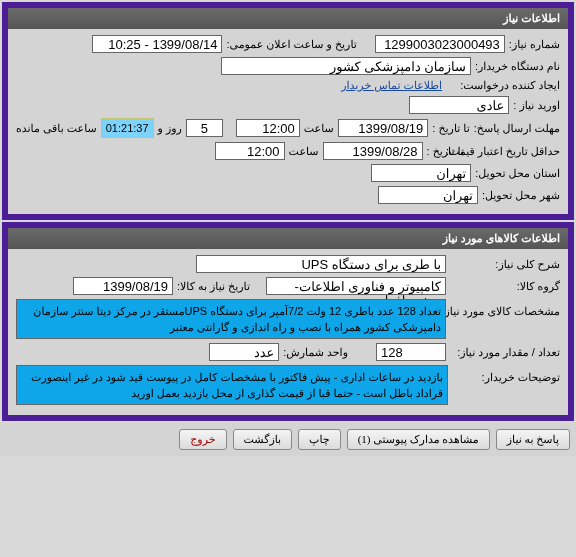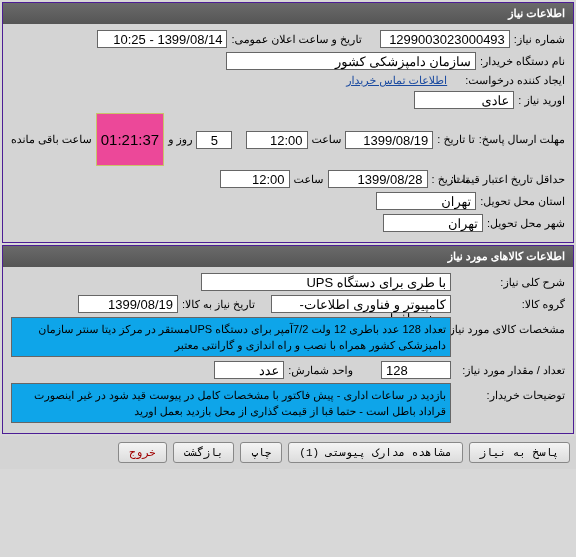--- a/index.html
+++ b/index.html
@@ -7,21 +7,21 @@
   font-family: Tahoma, Arial, sans-serif;
   font-size: 11px;
   background: #d8d8d8;
   direction: rtl;
   width: 576px;
   height: 557px;
   overflow: hidden;
 }
 .panel {
   background: #d4d4d4;
-  border: 1px solid #4c1d95;
+  border: 6px solid #4c1d95;
   margin: 2px;
 }
 .panel-header {
   background: linear-gradient(#6a6a6a, #555);
   color: #fff;
   padding: 4px 8px;
   font-weight: bold;
   font-size: 11px;
 }
 .panel-body {
@@ -55,40 +55,40 @@
   width: 440px;
   min-height: 30px;
 }
 .link {
   color: #1a4aa0;
   text-decoration: underline;
   cursor: pointer;
   font-size: 11px;
 }
 .timer {
-  background: #ec4899;
+  background: #7dd3fc;
   border: 1px solid #c9c36a;
-  padding: 17px 4px;
-  font-size: 15px;
+  padding: 3px 4px;
+  font-size: 11px;
 }
 .footer {
   display: flex;
   gap: 6px;
   padding: 6px;
   justify-content: flex-start;
   background: #d4d4d4;
 }
 .btn {
   background: linear-gradient(#f4f4f4,#dcdcdc);
   border: 1px solid #888;
   border-radius: 3px;
   padding: 3px 10px;
   font-size: 11px;
   cursor: pointer;
-  font-family: Liberation Mono, monospace;
+  font-family: Liberation Serif, serif;
 }
 .btn-danger { color: #a00000; }
 .w70 { width: 70px; }
 .w100 { width: 100px; }
 .w130 { width: 130px; }
 .w180 { width: 180px; }
 .w250 { width: 250px; }
 .w40 { width: 40px; }
 </style>
 </head>

